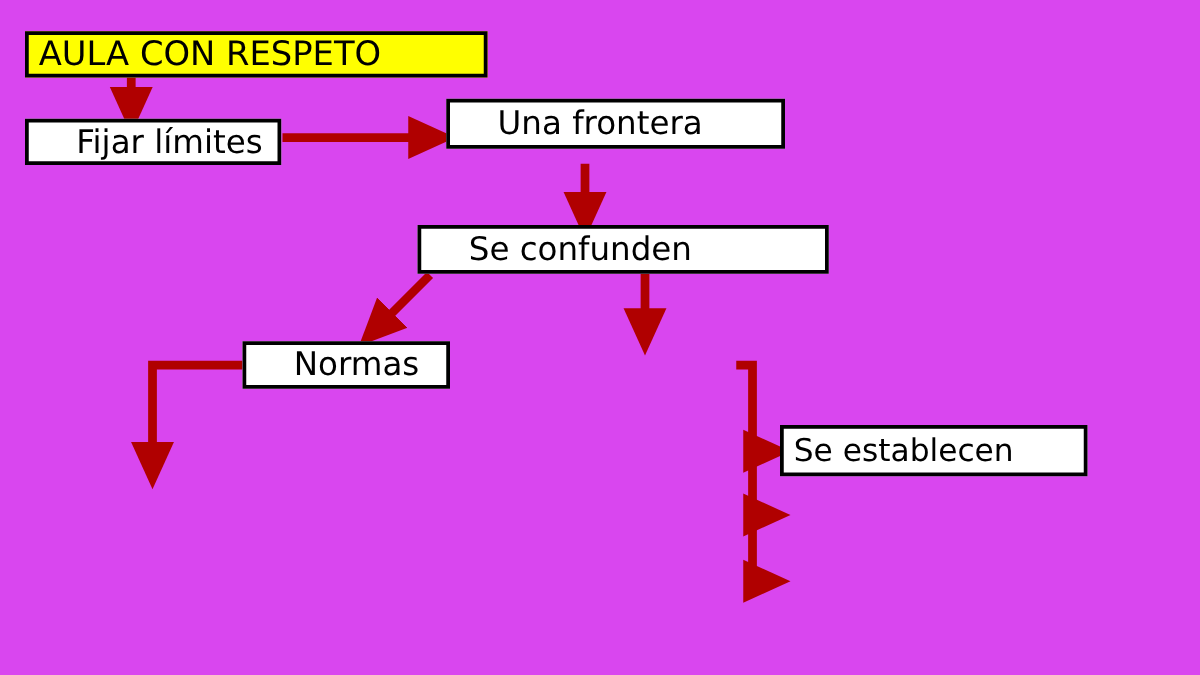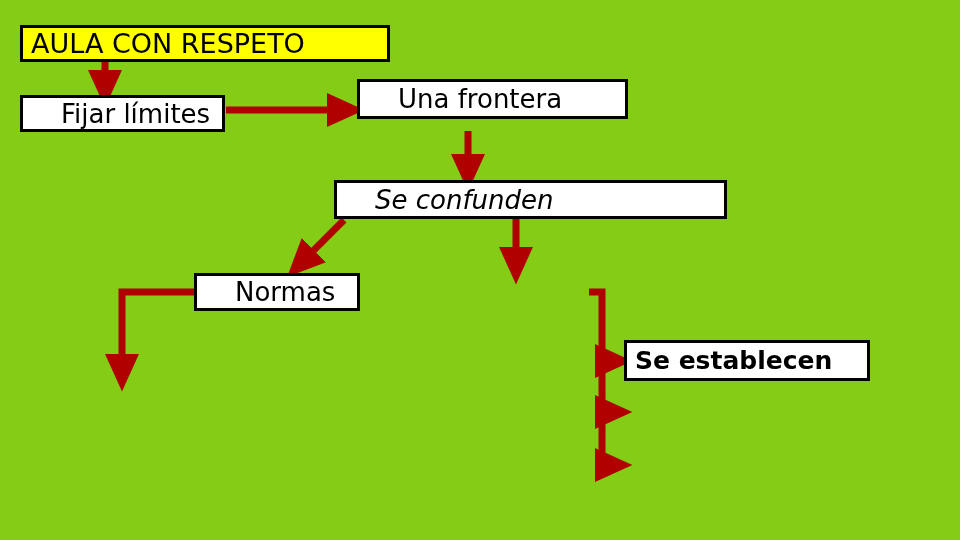--- a/index.html
+++ b/index.html
@@ -4,21 +4,21 @@
 <style>
   html, body {
     margin: 0;
     padding: 0;
     background: #ffffff;
   }
   #canvas {
     position: relative;
     width: 960px;
     height: 540px;
-    background: #84cc16;
+    background: #d946ef;
     overflow: hidden;
     font-family: "DejaVu Sans", "Liberation Sans", sans-serif;
   }
   .node {
     position: absolute;
     box-sizing: border-box;
     border: 3px solid #000000;
     background: #ffffff;
     display: flex;
     align-items: center;
@@ -38,21 +38,20 @@
   .node.title .label {
     font-size: 27px;
     letter-spacing: 0px;
   }
   .node.normal .label {
     font-size: 26px;
     padding-left: 38px;
   }
   .node.small .label {
     font-size: 25px;
-    font-weight: bold;
   }
   svg.edges {
     position: absolute;
     left: 0;
     top: 0;
     width: 960px;
     height: 540px;
     pointer-events: none;
   }
 </style>
@@ -91,21 +90,21 @@
   </div>
 
   <div class="node normal" style="left: 20px; top: 95px; width: 205px; height: 37px;">
     <span class="label">Fijar límites</span>
   </div>
 
   <div class="node normal" style="left: 357px; top: 79px; width: 271px; height: 40px;">
     <span class="label">Una frontera</span>
   </div>
 
-  <div class="node normal" style="left: 334px; top: 180px; width: 393px; height: 39px; font-style: italic;">
+  <div class="node normal" style="left: 334px; top: 180px; width: 329px; height: 39px;">
     <span class="label">Se confunden</span>
   </div>
 
   <div class="node normal" style="left: 194px; top: 273px; width: 166px; height: 38px;">
     <span class="label">Normas</span>
   </div>
 
 
 
   <div class="node small" style="left: 624px; top: 340px; width: 246px; height: 41px;">

